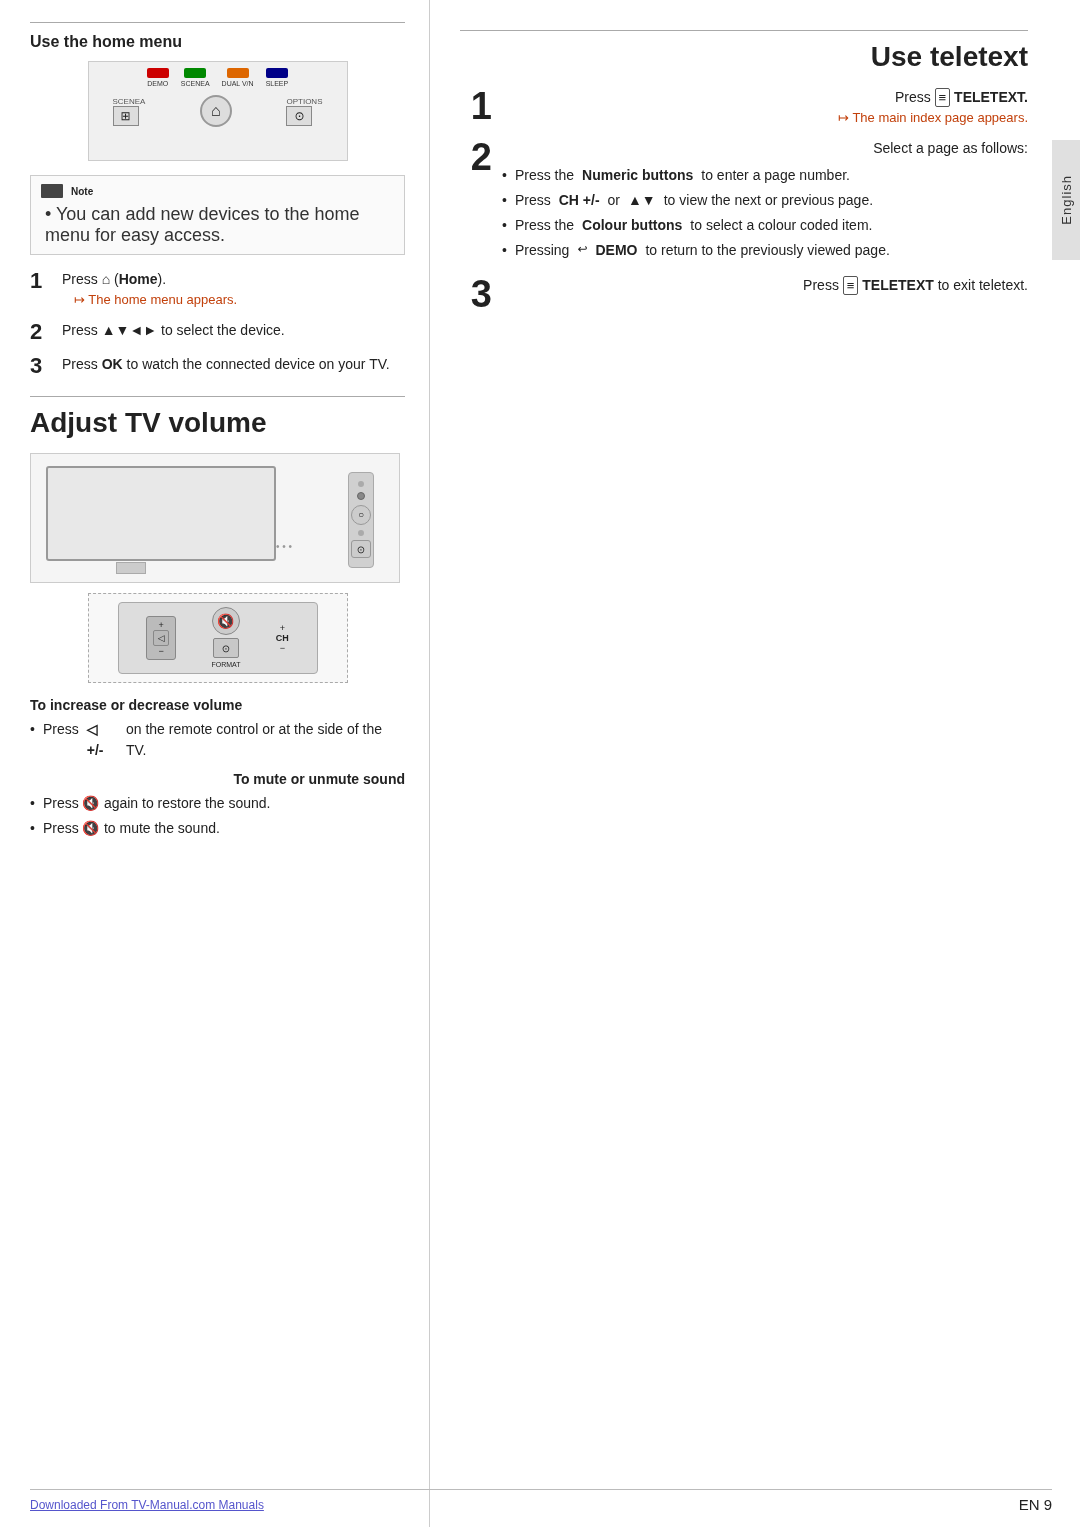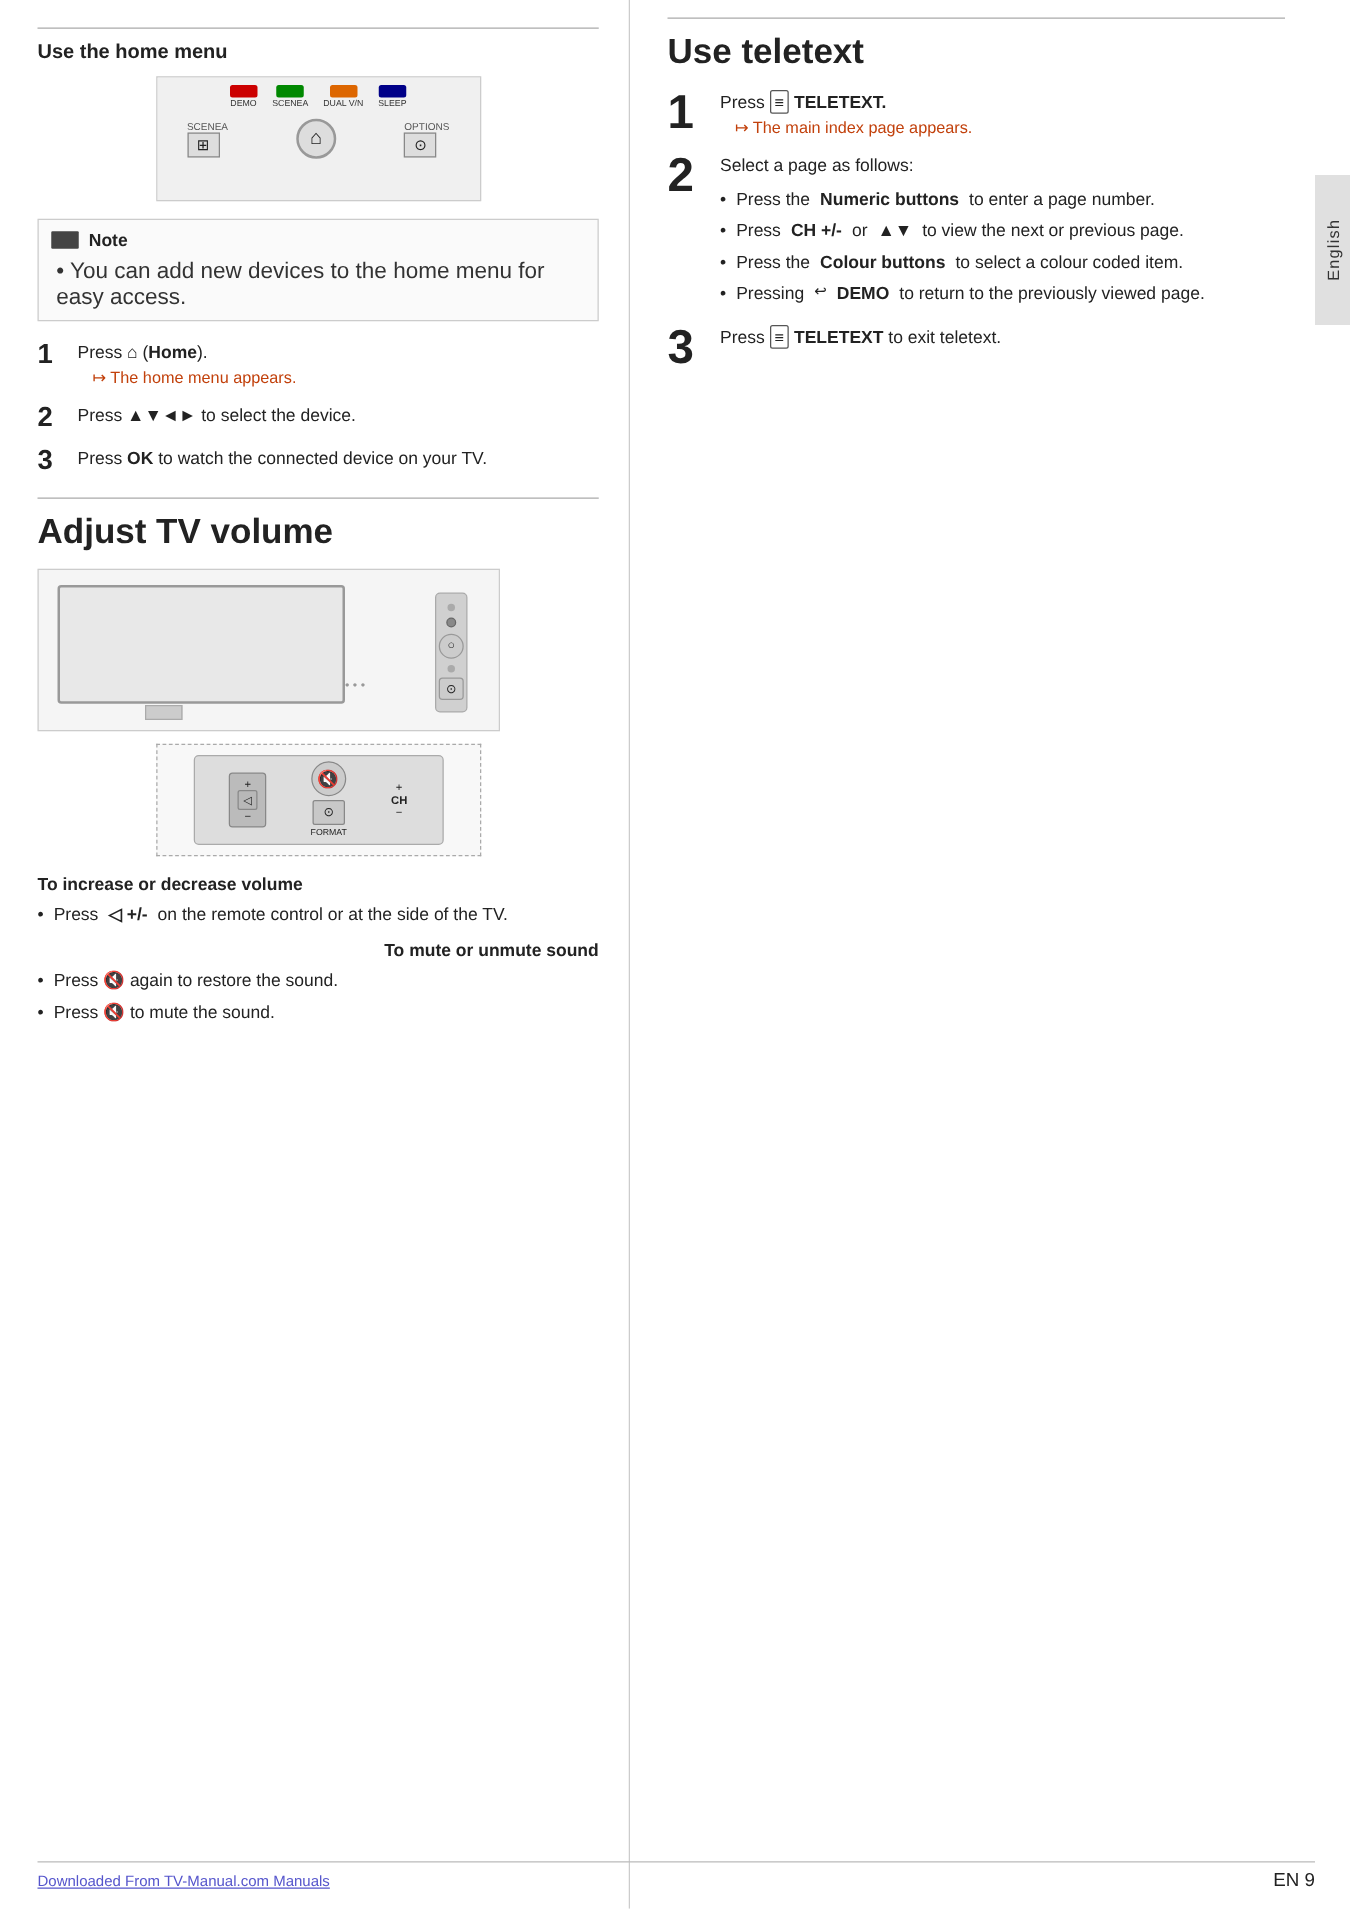--- a/index.html
+++ b/index.html
@@ -47,30 +47,31 @@
       top: 0;
       left: 0;
       right: 28px;
       bottom: 0;
       display: flex;
       flex-direction: row;
     }
 
     
     .left-col {
-      width: 504px;
+      width: 430px;
       padding: 22px 24px 22px 30px;
       border-right: 1px solid #ccc;
       flex-shrink: 0;
     }
 
     
     .right-col {
       flex: 1;
-      padding: 14px 24px 22px 30px;
+      padding: 30px 24px 22px 30px;
+      text-align: right;
     }
 
     
     .section-divider {
       border: none;
       border-top: 1px solid #aaa;
       margin: 0 0 10px 0;
     }
 
     
@@ -160,21 +161,21 @@
       margin-bottom: 6px;
     }
     .note-icon {
       width: 22px;
       height: 14px;
       background: #444;
       border-radius: 1px;
       flex-shrink: 0;
     }
     .note-label {
-      font-size: 14px;
+      font-size: 10px;
       font-weight: bold;
     }
     .note-text {
       font-size: 18px;
       color: #333;
       margin-left: 4px;
     }
 
     
     .step {

